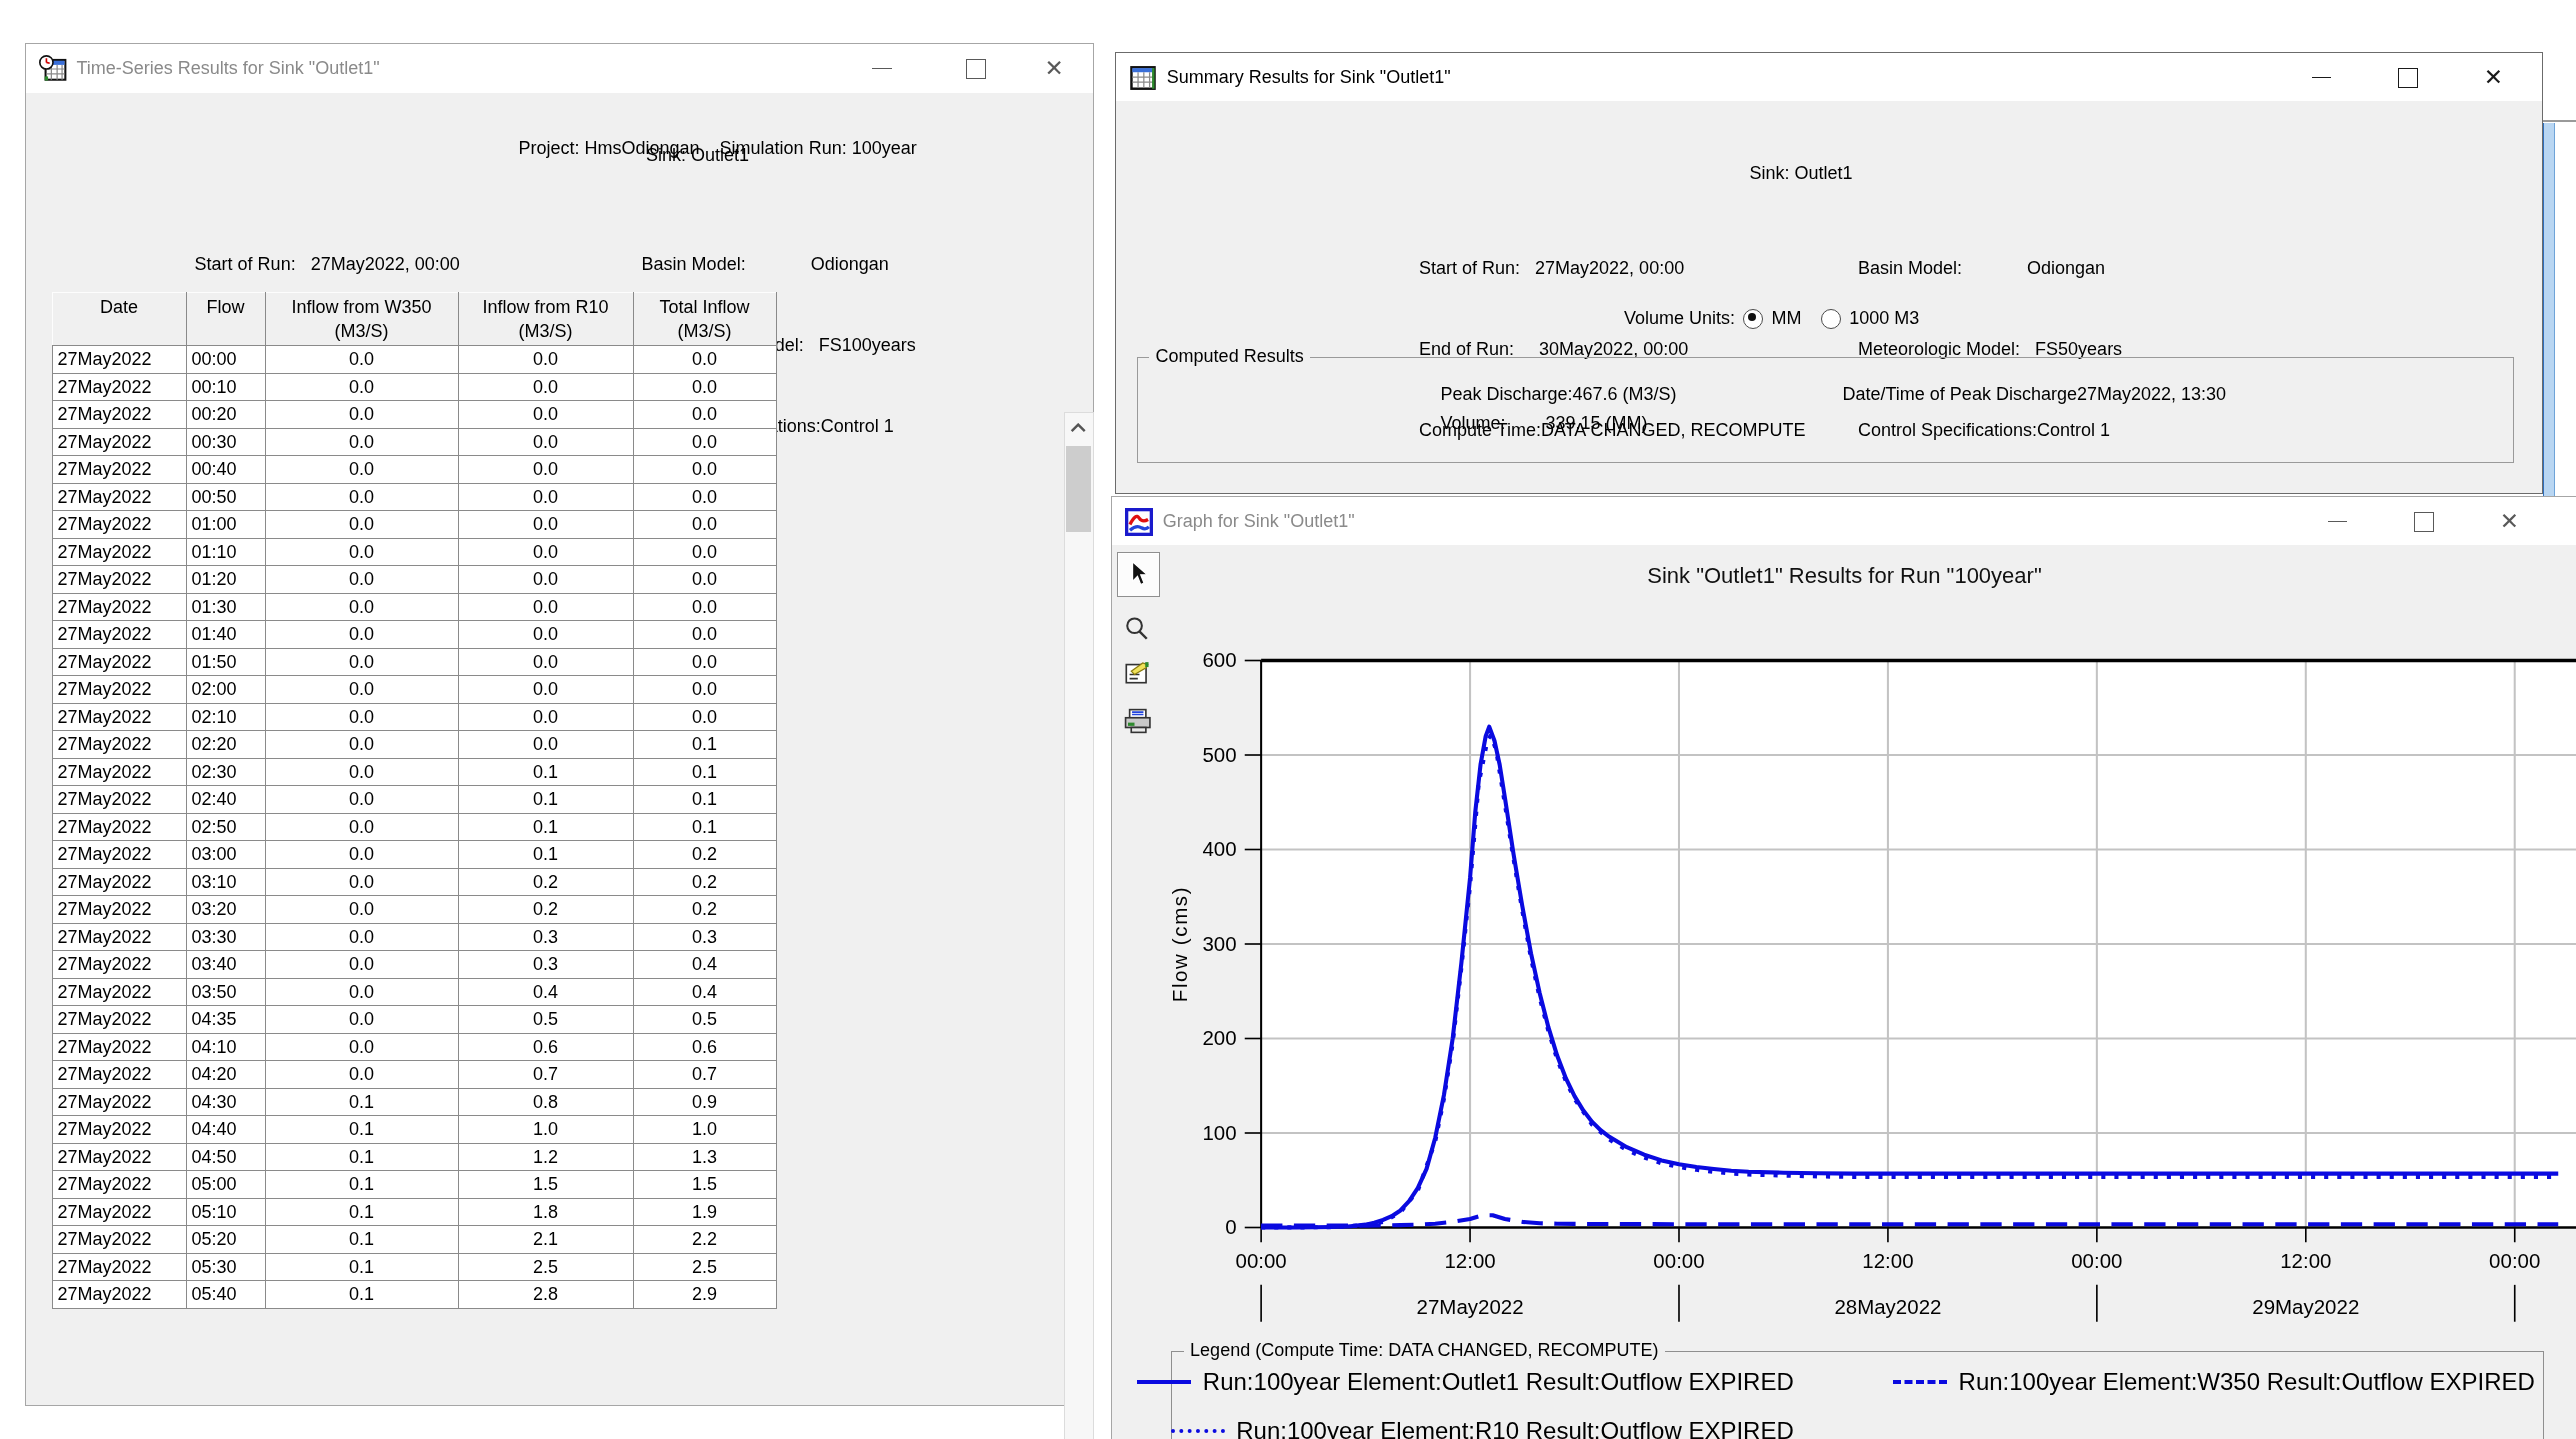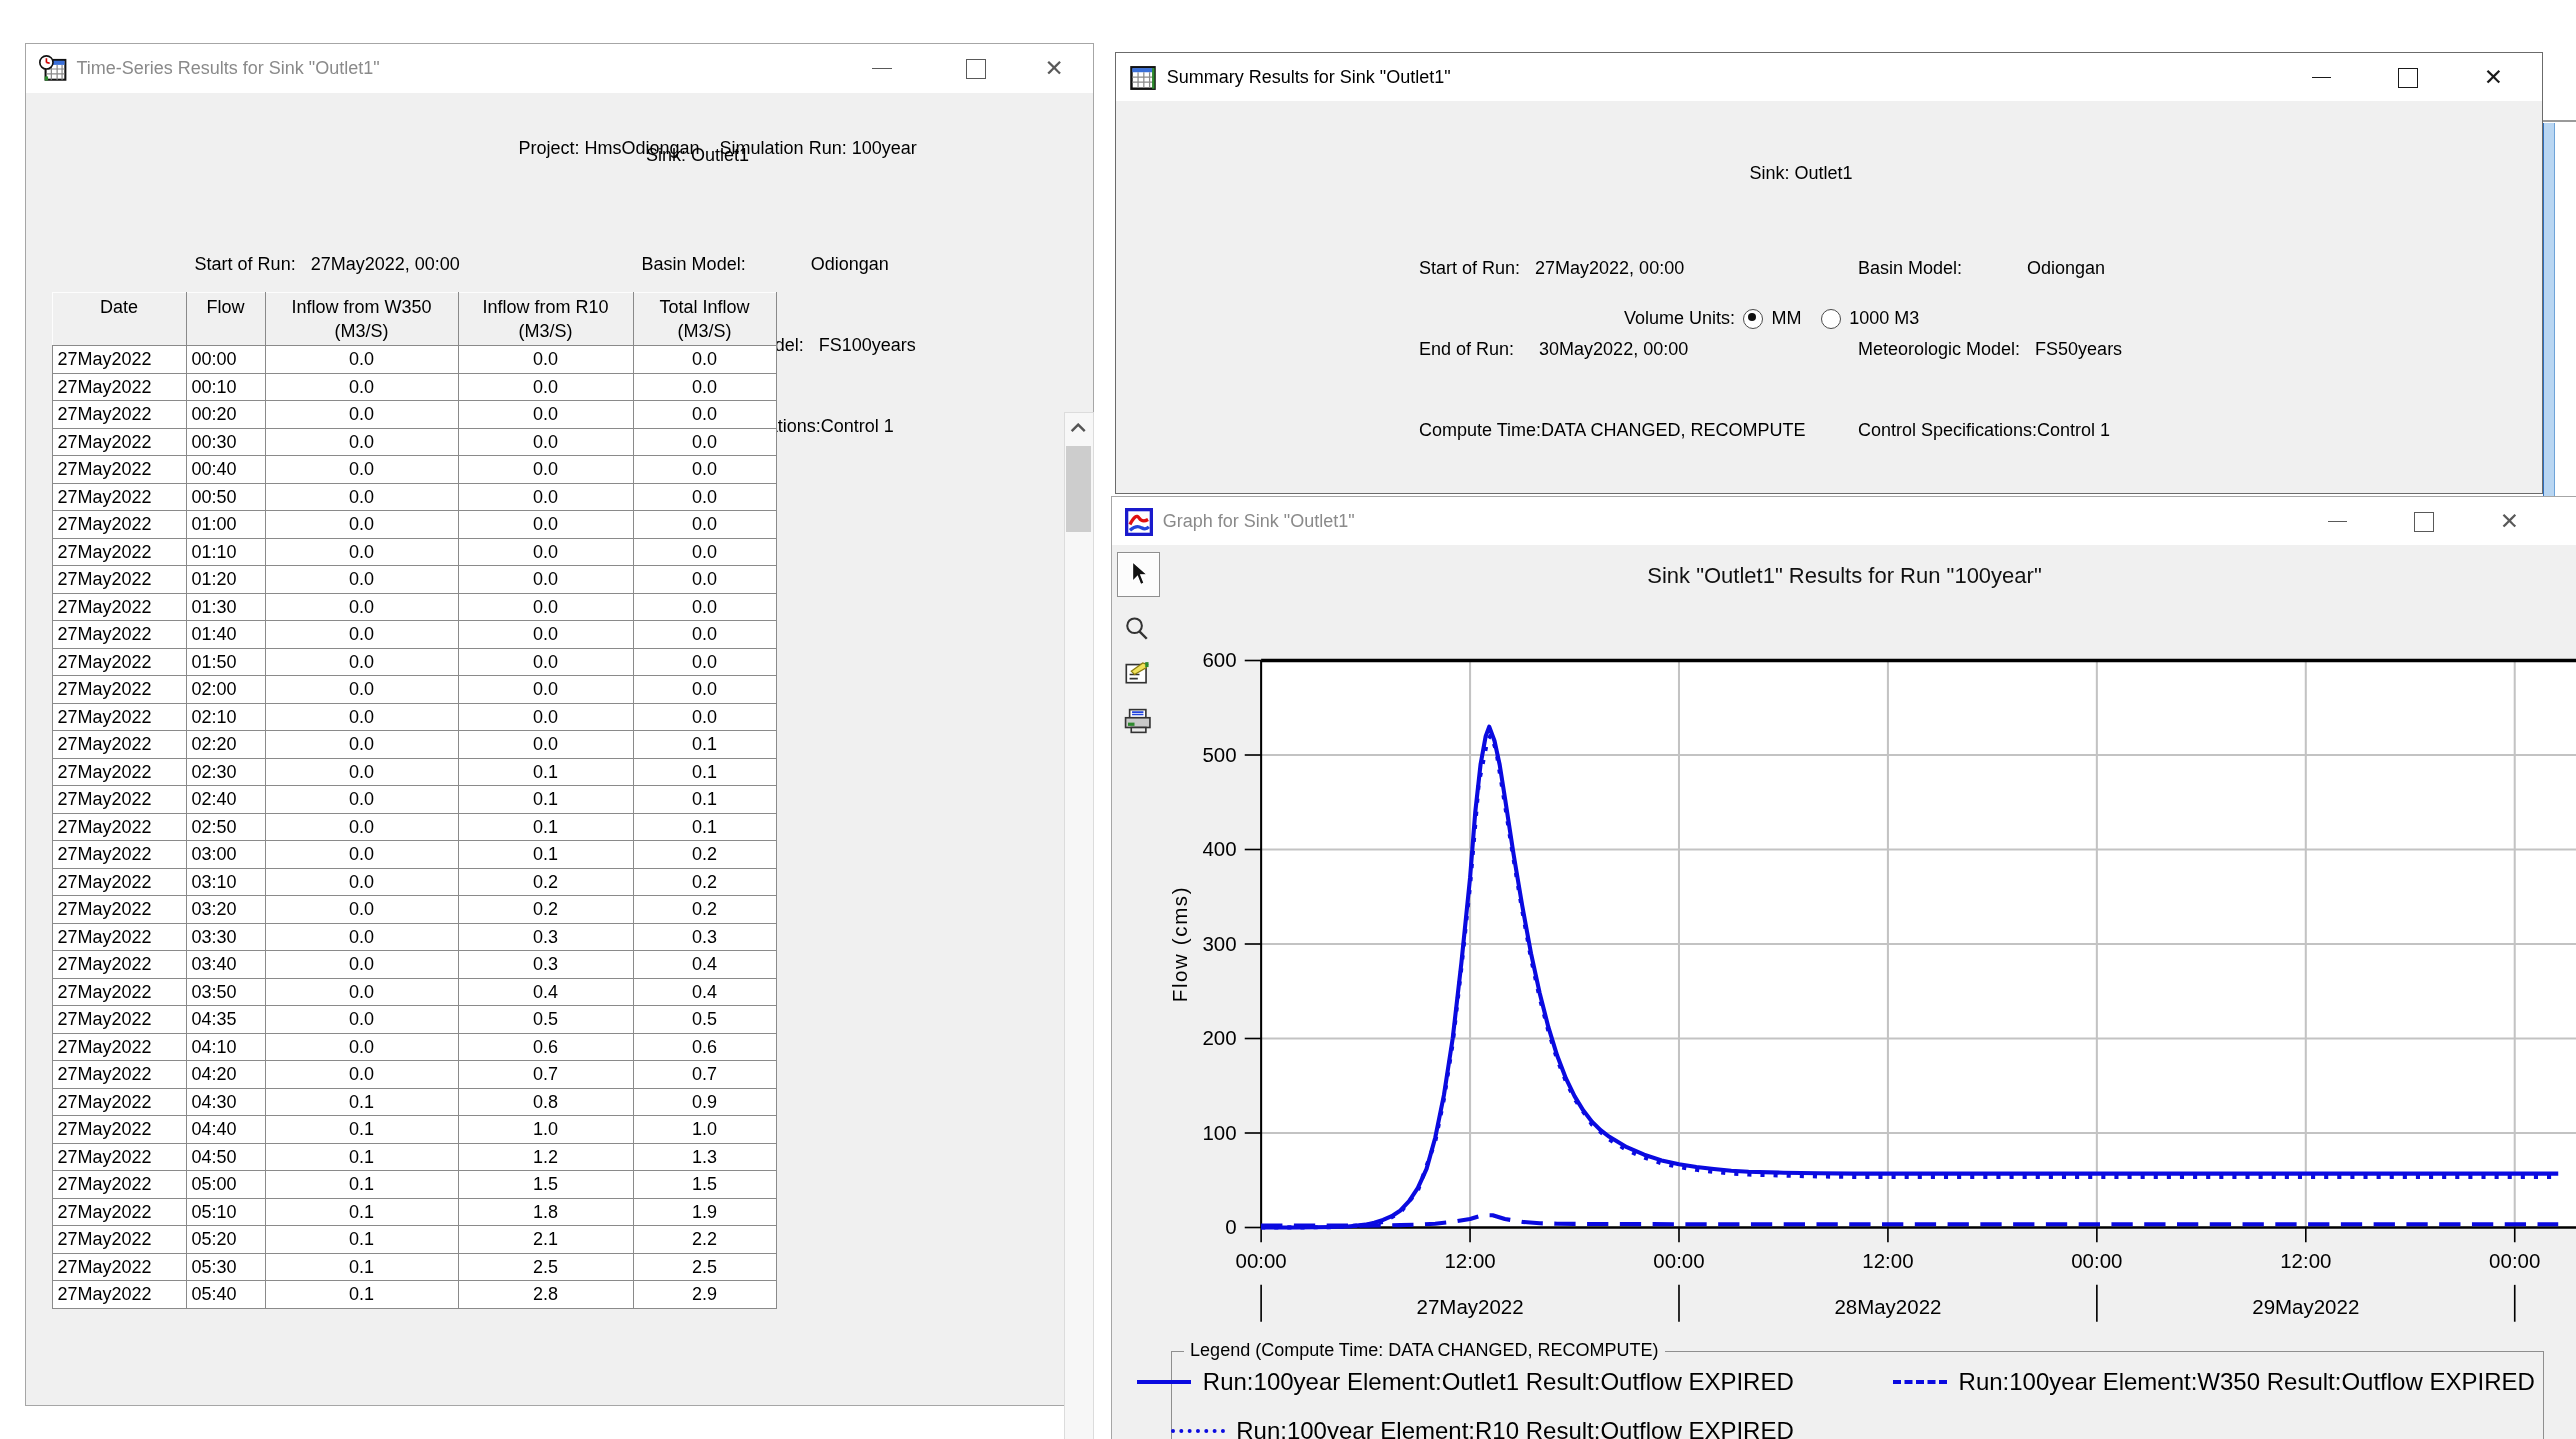--- a/index.html
+++ b/index.html
@@ -443,20 +443,26 @@
         <div>Basin Model:             Odiongan</div>
         <div>Meteorologic Model:   FS50years</div>
         <div>Control Specifications:Control 1</div>
       </div>
       <div class="radiorow" style="left:508px;top:207px;">
         <span>Volume Units:</span>
         <span class="radio sel"></span>
         <span>MM</span>
         <span class="radio" style="margin-left:11.5px;"></span>
         <span>1000 M3</span>
+      </div>
+      <div class="groupbox" style="left:20.5px;top:256px;width:1375px;height:104px;">
+        <span class="gtitle">Computed Results</span>
+        <div class="hdrline" style="left:303px;top:26px;">Peak Discharge:467.6 (M3/S)</div>
+        <div class="hdrline" style="left:705px;top:26px;">Date/Time of Peak Discharge27May2022, 13:30</div>
+        <div class="hdrline" style="left:303px;top:55px;">Volume:        339.15 (MM)</div>
       </div>
     </div>
   </div>
 
   <div id="win-graph" class="win inactive">
     <div class="titlebar">
       <svg class="appicon" viewBox="0 0 34 34">
         <rect x="2" y="2" width="30" height="30" fill="#fff" stroke="#1a1acc" stroke-width="4"></rect>
         <path d="M6 20 Q13 6 17 12 Q21 18 28 14" fill="none" stroke="#e01010" stroke-width="4"></path>
         <path d="M6 27 Q14 20 20 24 Q25 27 29 23" fill="none" stroke="#2244dd" stroke-width="4"></path>

